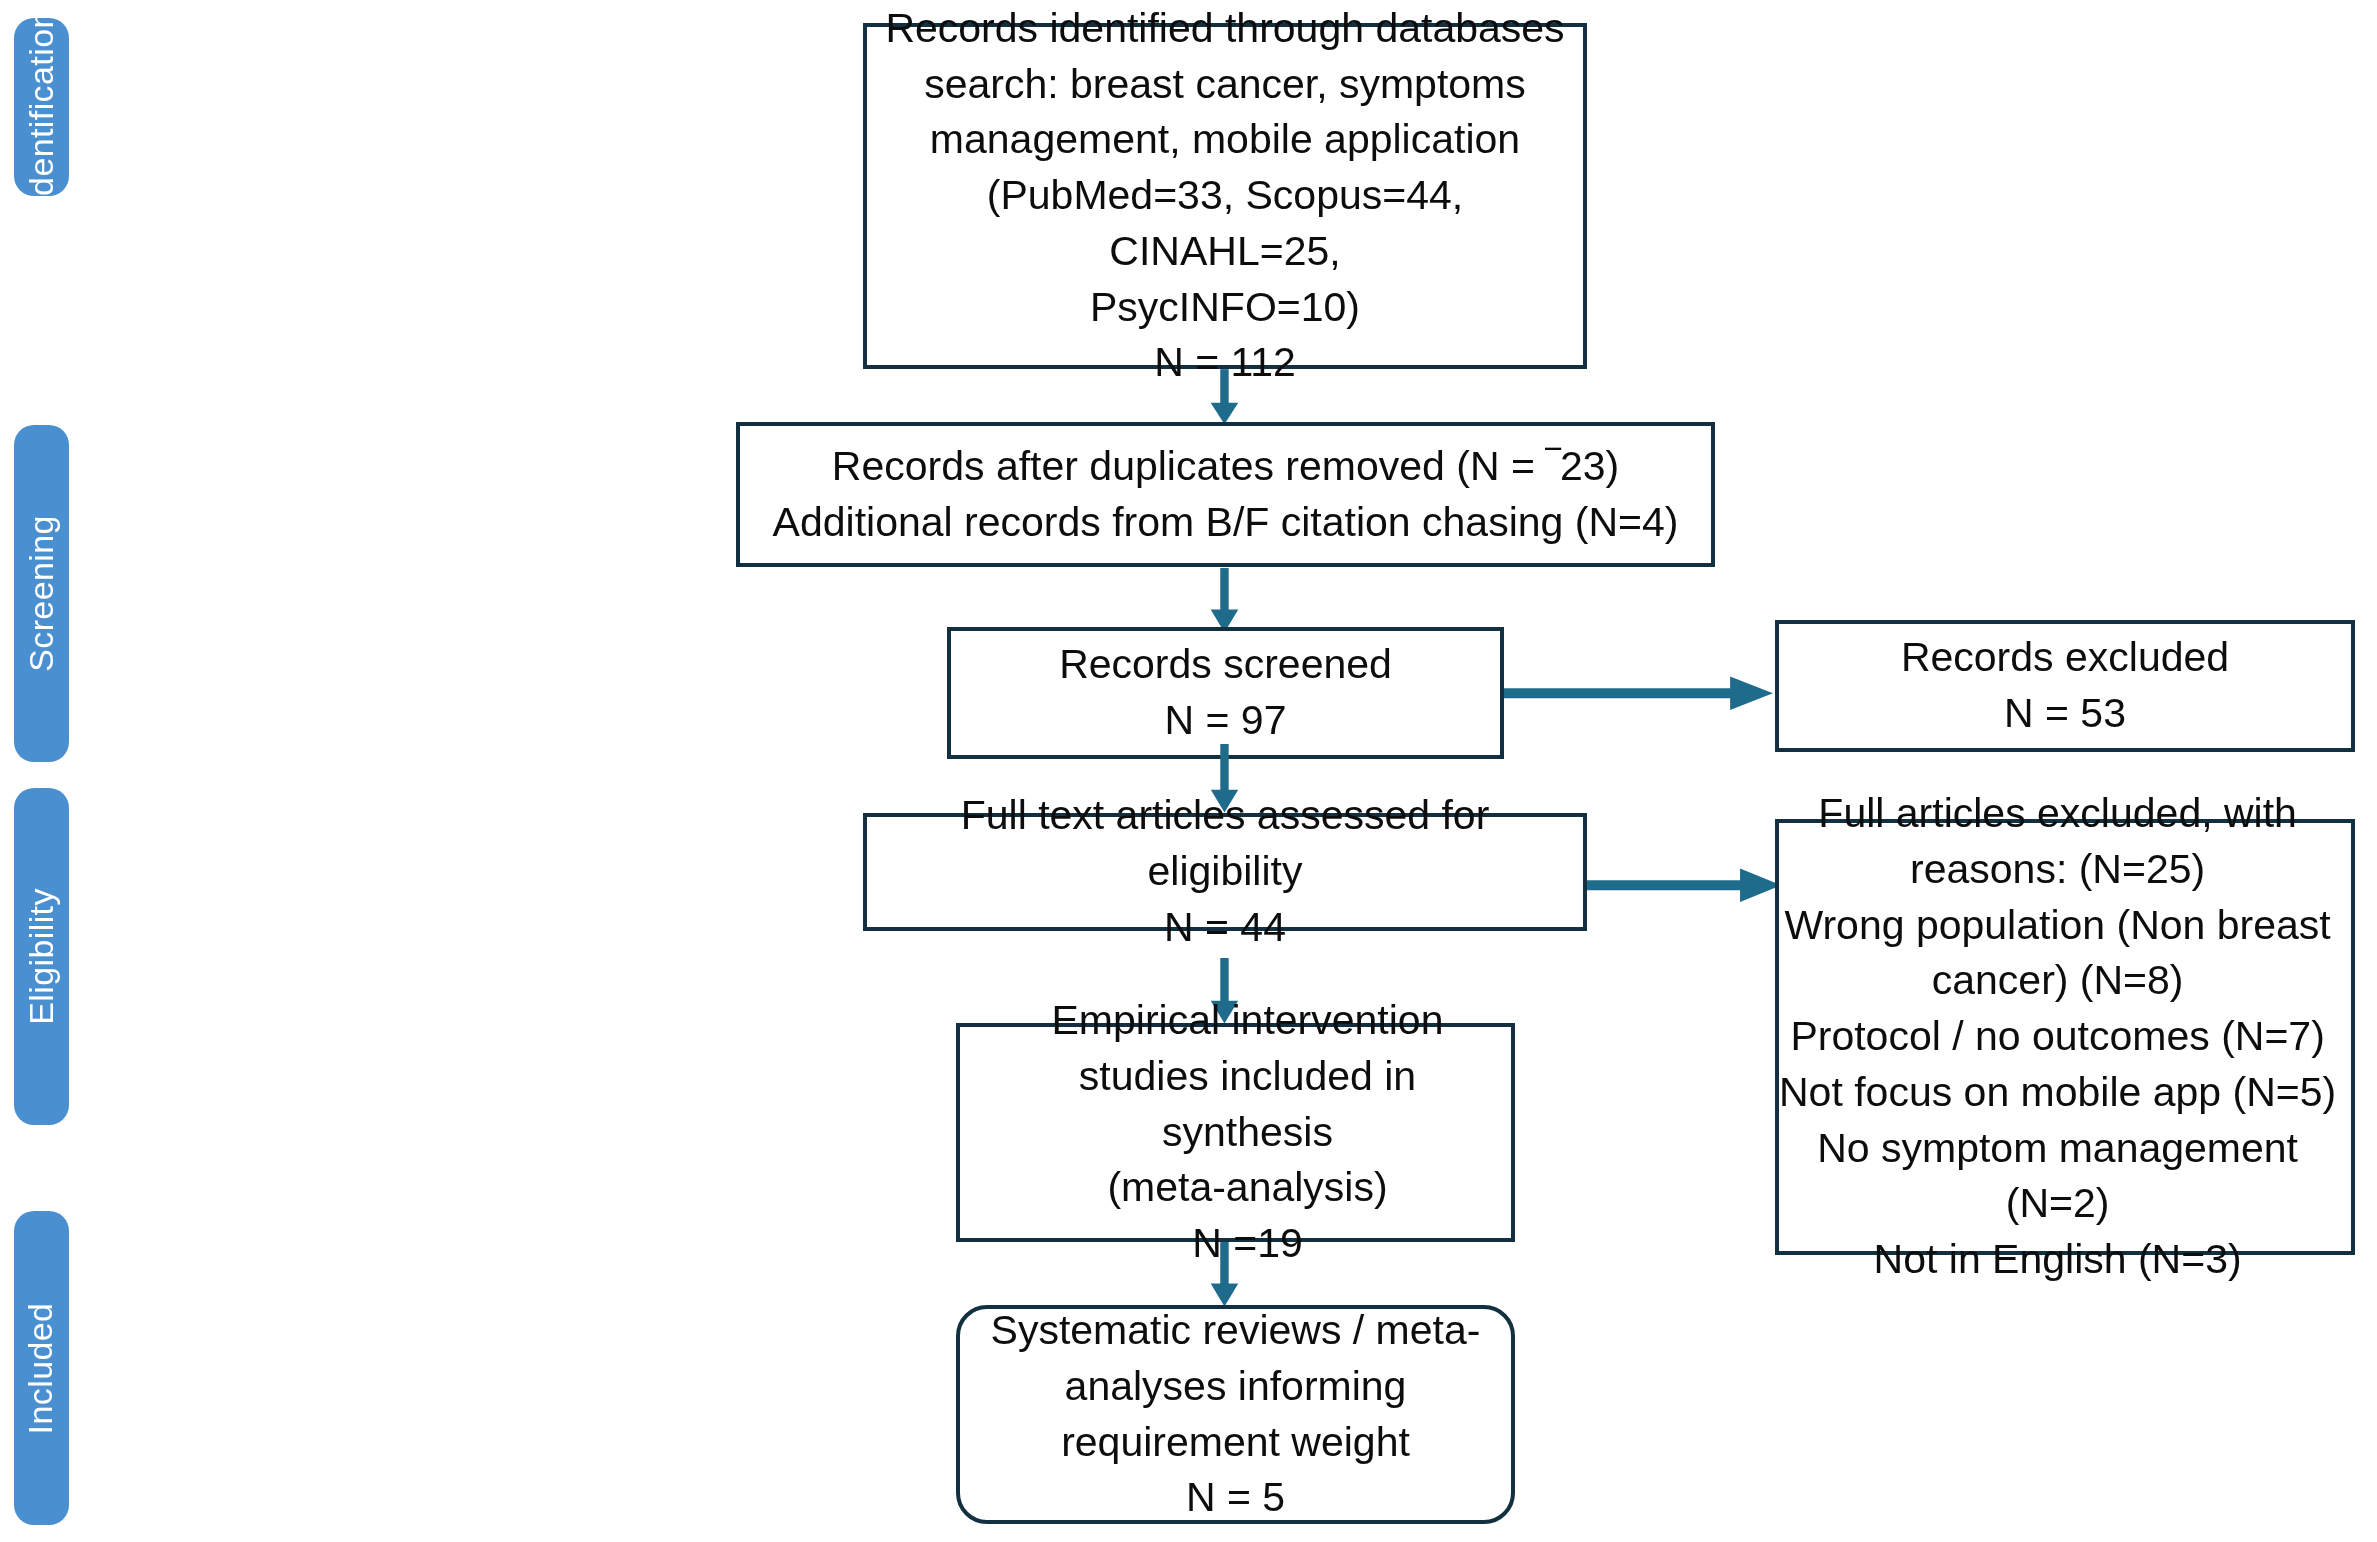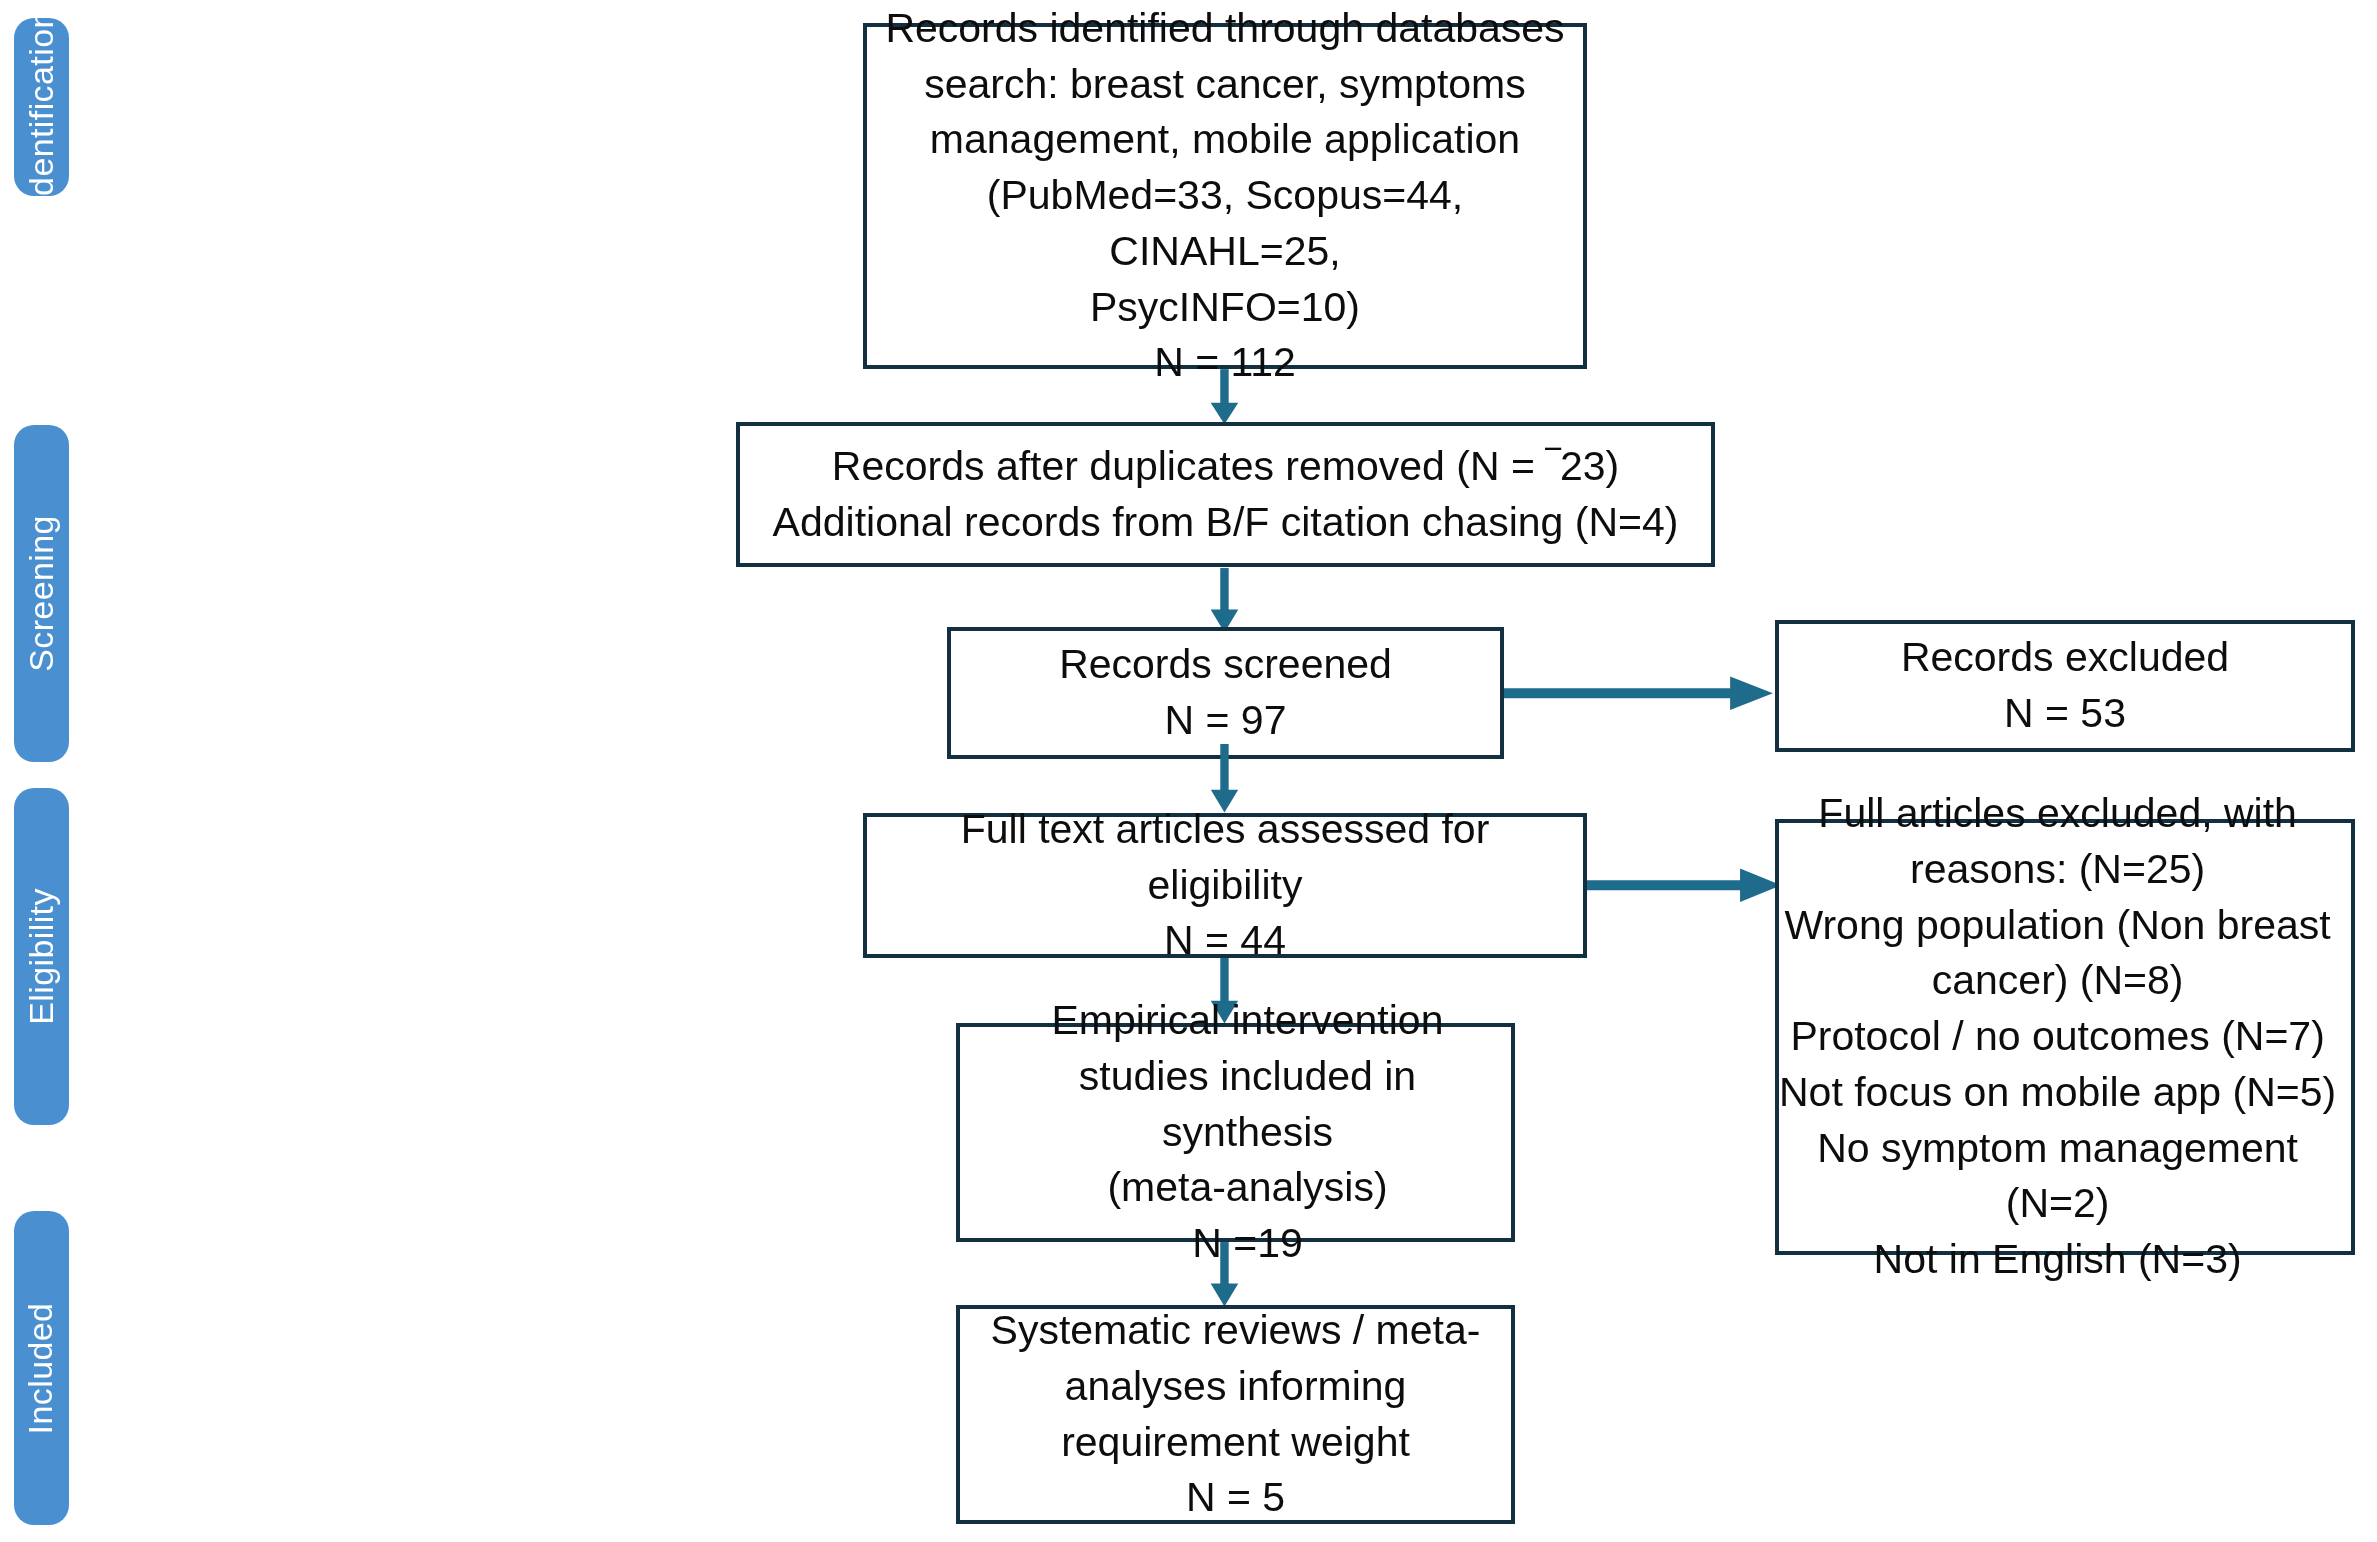--- a/index.html
+++ b/index.html
@@ -139,21 +139,21 @@
 N = 53</span>
   </div>
 
   <div class="conn" style="left:1203px; top:744px; width:46px; height:70px;">
     <svg width="46" height="70" viewBox="0 0 60 92">
       <path d="M28,0 L28,62" stroke="#1f6b8c" stroke-width="11" fill="none"></path>
       <path d="M10,60 L46,60 L28,90 Z" fill="#1f6b8c"></path>
     </svg>
   </div>
 
-  <div class="flow-box" style="left:863px; top:813px; width:724px; height:145px;">
+  <div class="flow-box" style="left:863px; top:813px; width:724px; height:118px;">
     <span class="flow-box-text">Full text articles assessed for eligibility
 N = 44</span>
   </div>
 
   <div class="conn" style="left:1587px; top:859px; width:199px; height:54px;">
     <svg width="199" height="54" viewBox="0 0 260 70">
       <path d="M0,34 L204,34" stroke="#1f6b8c" stroke-width="13" fill="none"></path>
       <path d="M200,12 L200,56 L254,34 Z" fill="#1f6b8c"></path>
     </svg>
   </div>
@@ -184,21 +184,21 @@
 N =19</span>
   </div>
 
   <div class="conn" style="left:1203px; top:1242px; width:46px; height:66px;">
     <svg width="46" height="66" viewBox="0 0 60 86">
       <path d="M28,0 L28,56" stroke="#1f6b8c" stroke-width="11" fill="none"></path>
       <path d="M10,54 L46,54 L28,84 Z" fill="#1f6b8c"></path>
     </svg>
   </div>
 
-  <div class="flow-box" style="left:956px; top:1305px; width:559px; height:219px;">
+  <div class="flow-box" style="left:956px; top:1305px; width:559px; height:219px;border-radius:31px;">
     <span class="flow-box-text">Systematic reviews / meta-
 analyses informing
 requirement weight
 N = 5</span>
   </div>
 
 </div>
 
 
 </body></html>

